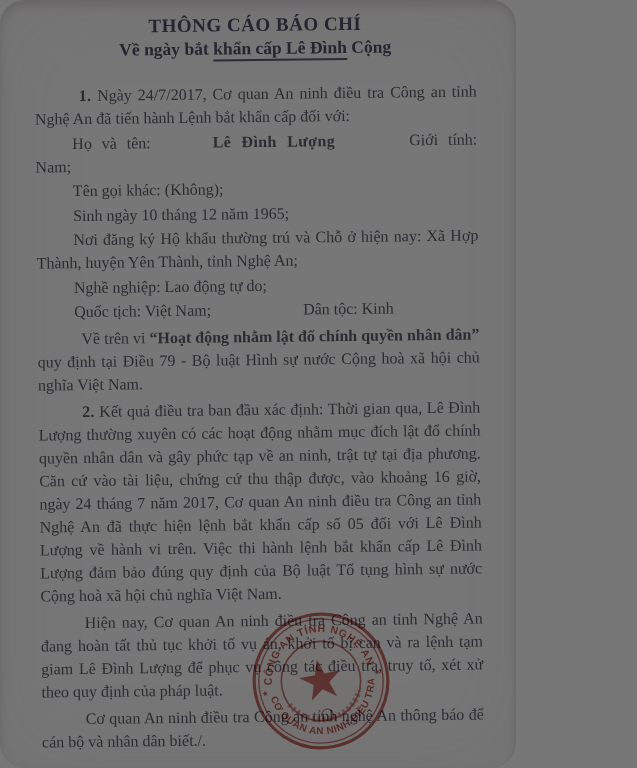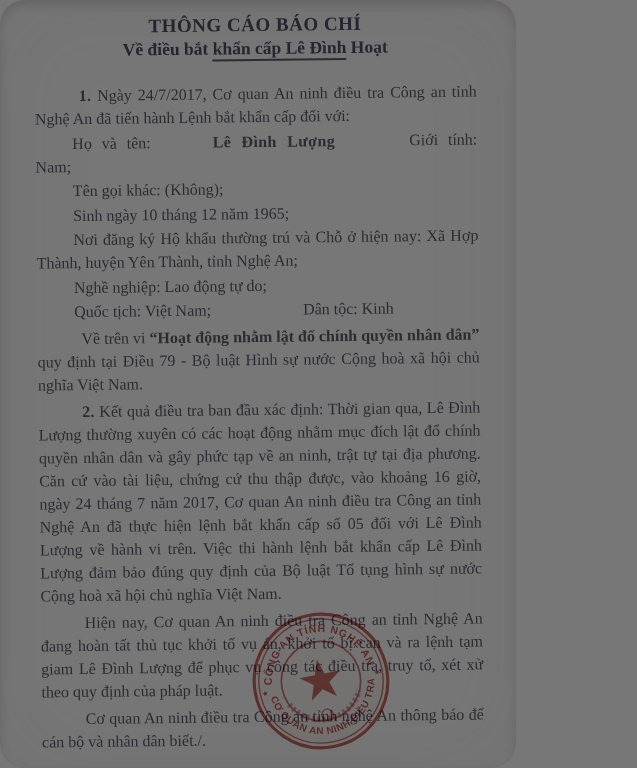--- a/index.html
+++ b/index.html
@@ -42,21 +42,21 @@
   }
   .stamp * { font-family:"Liberation Sans","DejaVu Sans",sans-serif; }
 </style>
 </head>
 <body>
 
 <div class="photo">
   <div class="sheet">
 
     <div class="title">THÔNG CÁO BÁO CHÍ</div>
-    <div class="subtitle"><span>Về điều bắt </span><span class="u">khẩn cấp Lê Đình</span><span> Hoạt</span></div>
+    <div class="subtitle"><span>Về ngày bắt </span><span class="u">khẩn cấp Lê Đình</span><span> Cộng</span></div>
 
     <div class="bodytext">
 
       <p class="para mt-first"><b class="num">1.</b><span> Ngày 24/7/2017, Cơ quan An ninh điều tra Công an tỉnh Nghệ An đã tiến hành Lệnh bắt khẩn cấp đối với:</span></p>
 
       <p class="field"><span>Họ và tên:</span><span class="name-bold">Lê Đình Lượng</span><span class="gender">Giới tính: Nam;</span></p>
 
       <p class="field">Tên gọi khác: (Không);</p>
       <p class="field">Sinh ngày 10 tháng 12 năm 1965;</p>
       <p class="field">Nơi đăng ký Hộ khẩu thường trú và Chỗ ở hiện nay: Xã Hợp Thành, huyện Yên Thành, tỉnh Nghệ An;</p>

